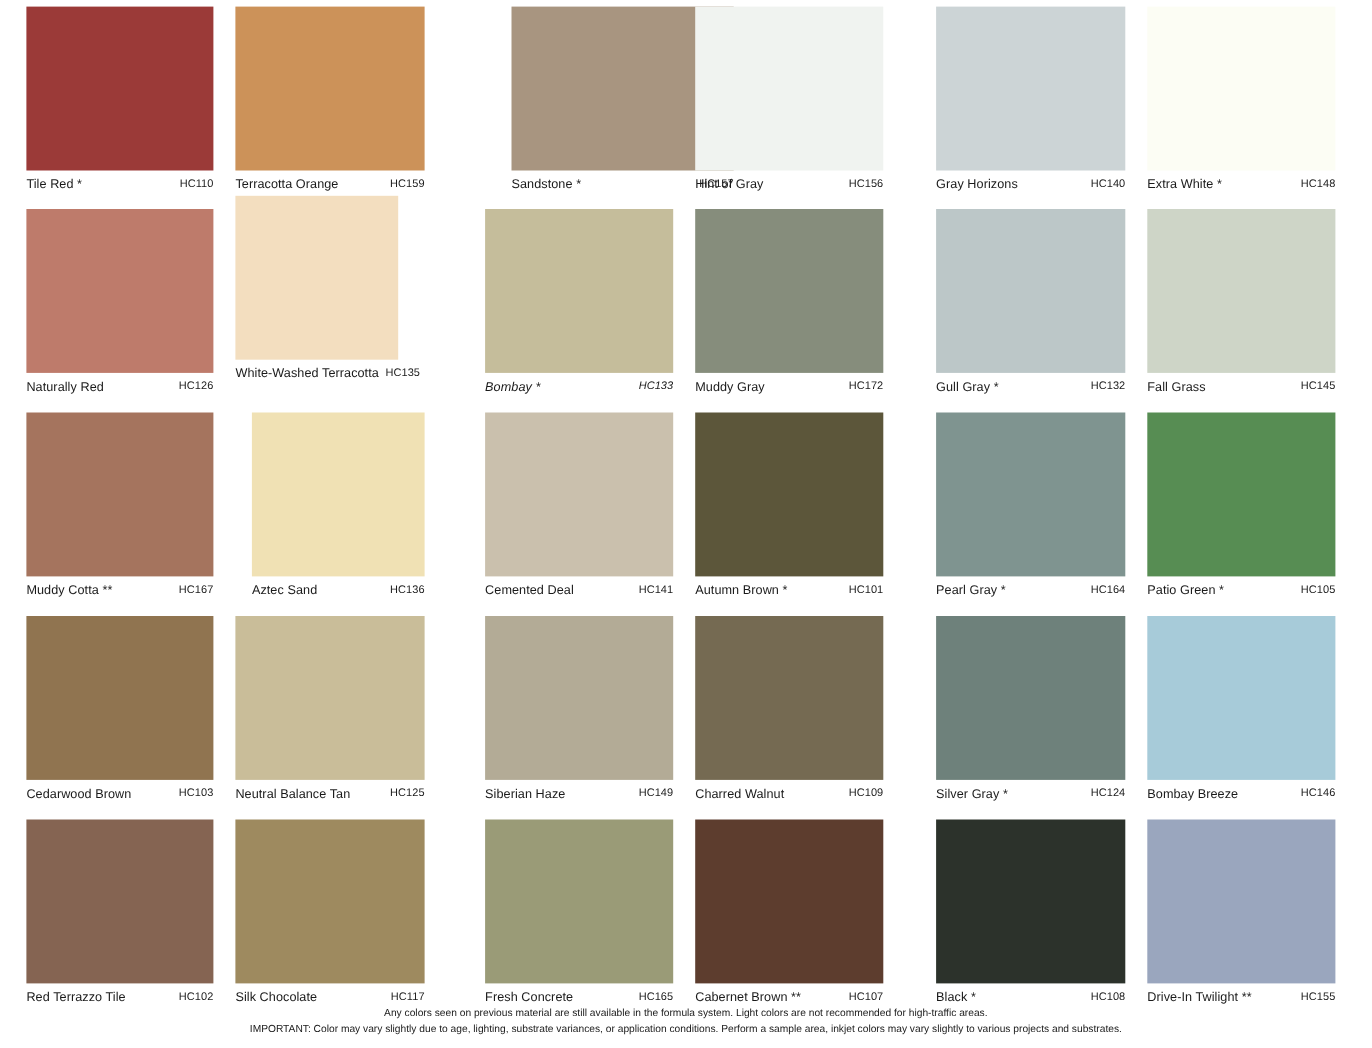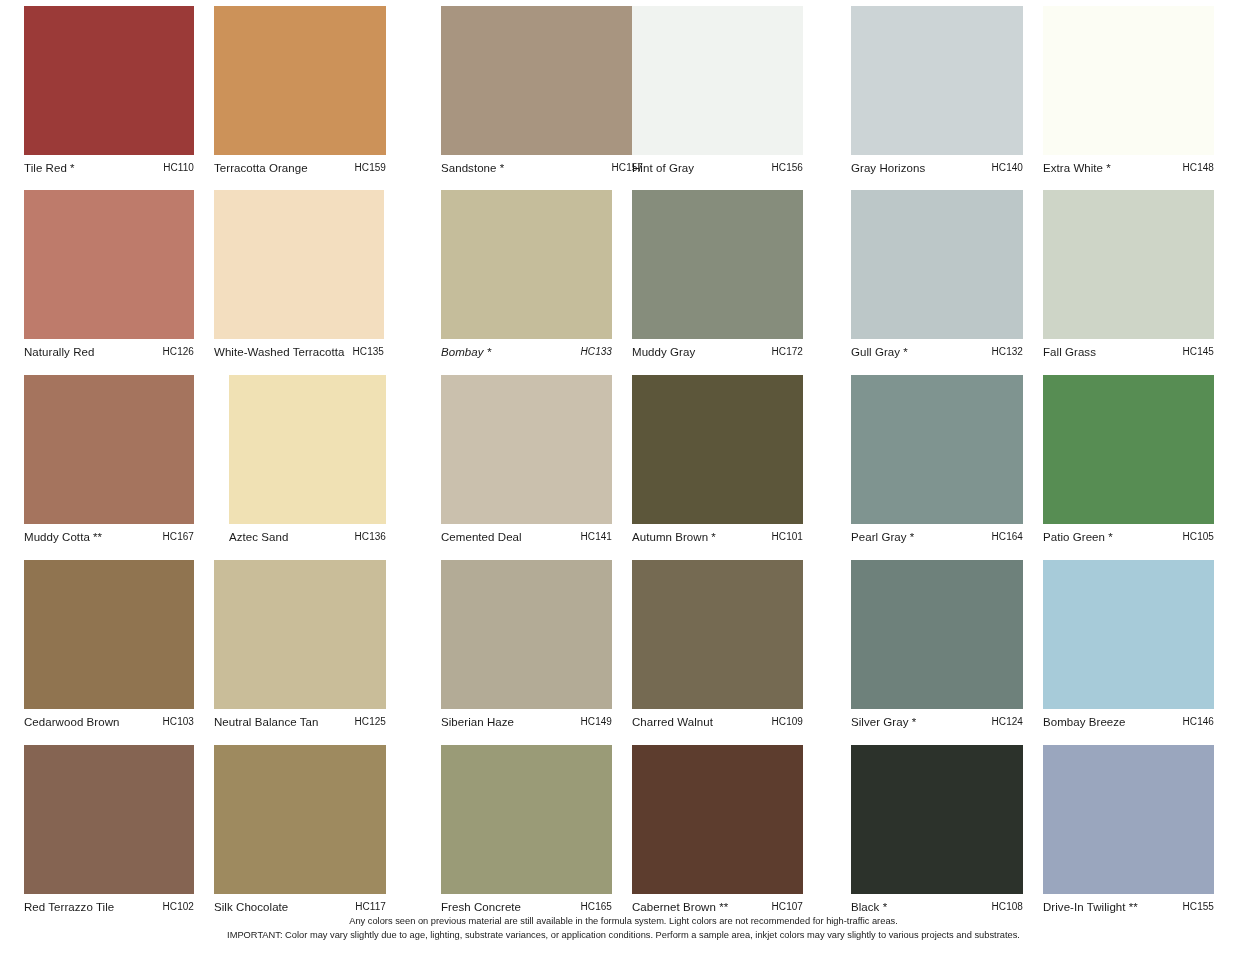--- a/index.html
+++ b/index.html
@@ -91,21 +91,21 @@
           <span class="swatch-code">HC110</span>
         </div>
       </div>
       <div class="swatch-cell" style="left: 214px; top: 6px; width: 172px;">
         <div class="swatch-chip" style="background: rgb(204, 146, 89);"></div>
         <div class="swatch-label">
           <span class="swatch-name">Terracotta Orange</span>
           <span class="swatch-code">HC159</span>
         </div>
       </div>
-      <div class="swatch-cell" style="left: 441px; top: 6px; width: 202px;">
+      <div class="swatch-cell" style="left: 465px; top: 6px; width: 202px;">
         <div class="swatch-chip" style="background: rgb(168, 149, 128);"></div>
         <div class="swatch-label">
           <span class="swatch-name">Sandstone *</span>
           <span class="swatch-code">HC157</span>
         </div>
       </div>
       <div class="swatch-cell" style="left: 632px; top: 6px; width: 171px;">
         <div class="swatch-chip" style="background: rgb(240, 243, 240);"></div>
         <div class="swatch-label">
           <span class="swatch-name">Hint of Gray</span>
@@ -126,21 +126,21 @@
           <span class="swatch-code">HC148</span>
         </div>
       </div>
       <div class="swatch-cell" style="left: 24px; top: 190px; width: 170px;">
         <div class="swatch-chip" style="background: rgb(190, 123, 107);"></div>
         <div class="swatch-label">
           <span class="swatch-name">Naturally Red</span>
           <span class="swatch-code">HC126</span>
         </div>
       </div>
-      <div class="swatch-cell" style="left: 214px; top: 190px; width: 170px;">
+      <div class="swatch-cell" style="left: 214px; top: 178px; width: 148px;">
         <div class="swatch-chip" style="background: rgb(243, 222, 191);"></div>
         <div class="swatch-label">
           <span class="swatch-name">White-Washed Terracotta</span>
           <span class="swatch-code">HC135</span>
         </div>
       </div>
       <div class="swatch-cell" style="left: 441px; top: 190px; width: 171px; font-style: italic;">
         <div class="swatch-chip" style="background: rgb(197, 189, 155);"></div>
         <div class="swatch-label">
           <span class="swatch-name">Bombay *</span>

